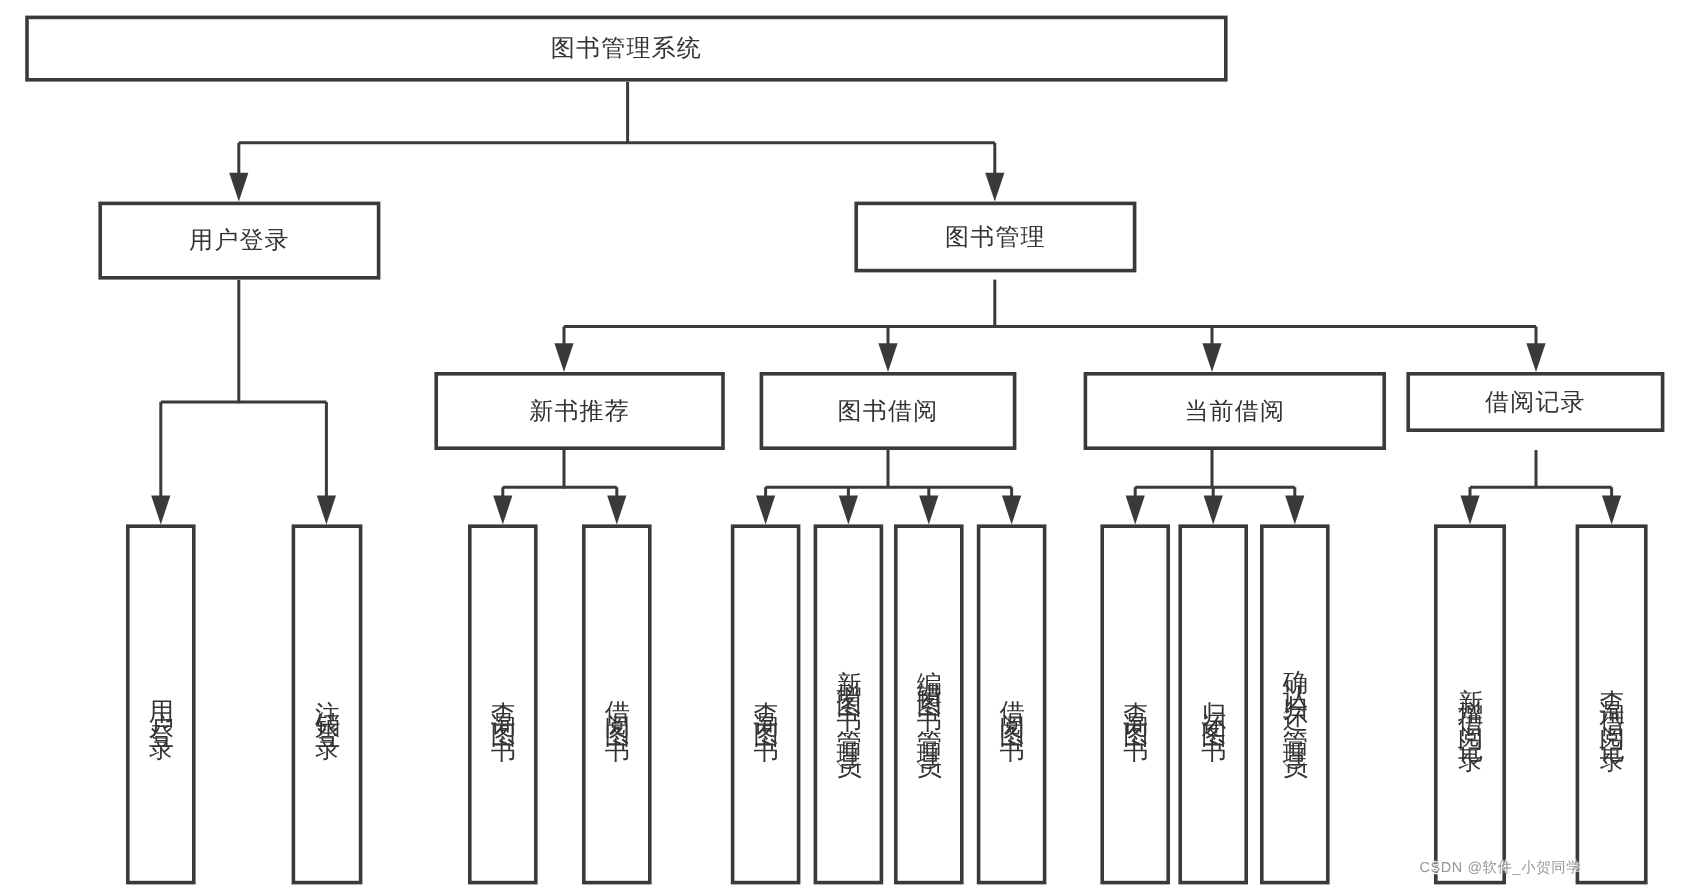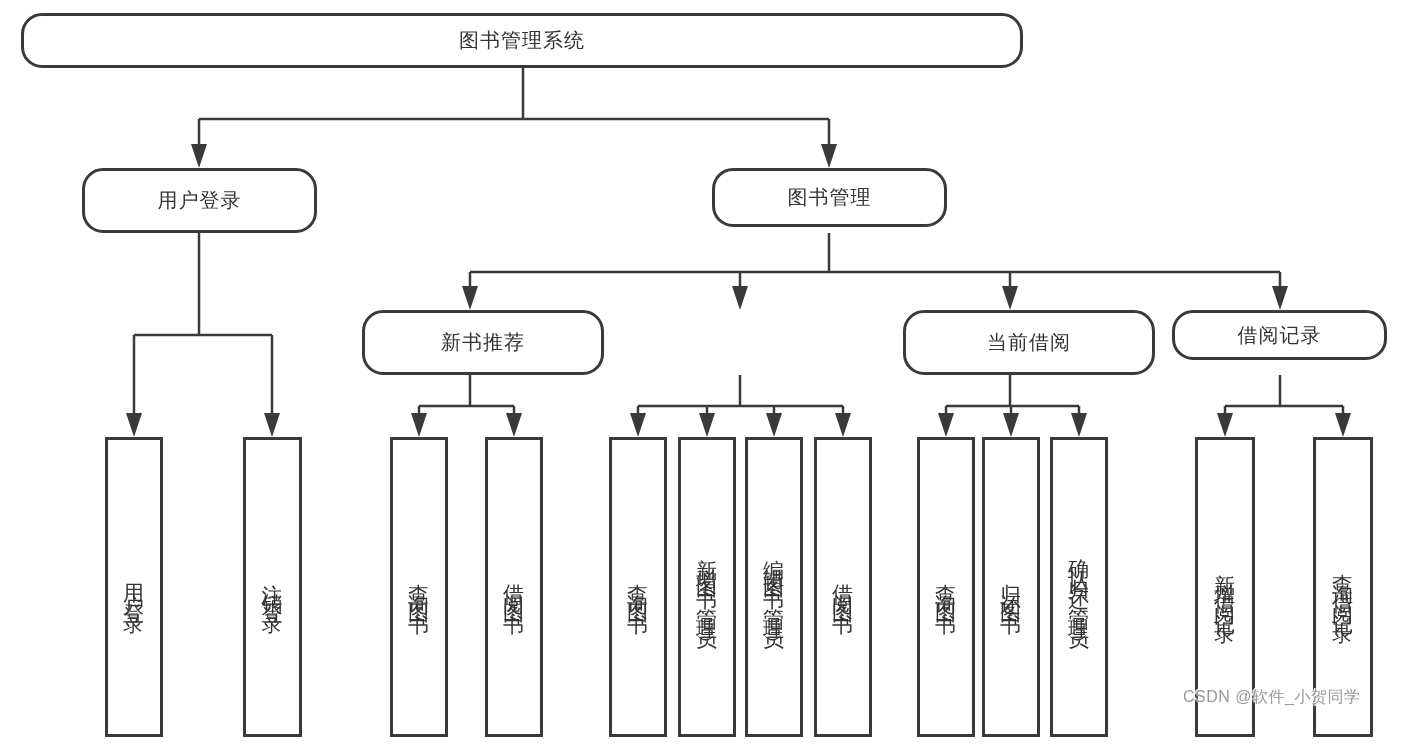--- a/index.html
+++ b/index.html
@@ -12,34 +12,34 @@
   }
   .edges{position:absolute;left:0;top:0;width:1405px;height:747px;}
   .box{
     position:absolute;
     box-sizing:border-box;
     border:3px solid #3a3a3a;
     background:#ffffff;
     display:flex;align-items:center;justify-content:center;
     color:#333333;
   }
-  .h{font-size:20px;letter-spacing:1px;border-radius:21px;}
+  .h{font-size:20px;letter-spacing:1px;}
   .v span{
     writing-mode:vertical-rl;
     text-orientation:mixed;
     font-size:21px;
     letter-spacing:10px;
     line-height:1;
     color:#333333;
     white-space:nowrap;
   }
   .watermark{
     position:absolute;
-    left:1183px;top:687px;
-    font-size:16px;
+    left:1183px;top:715px;
+    font-size:12px;
     color:#96979b;
     letter-spacing:0.5px;
     text-shadow:0 0 3px #ffffff,1px 1px 0 #ffffff,-1px -1px 0 #ffffff;
     white-space:nowrap;
   }
 </style>
 </head>
 <body>
 
 <div class="canvas">
@@ -109,20 +109,21 @@
       <polygon points="1335,413 1351,413 1343,437"></polygon>
     </g>
   </svg>
 
   <div class="box h" style="left:21px;top:13px;width:1002px;height:55px;">图书管理系统</div>
 
   <div class="box h" style="left:82px;top:168px;width:235px;height:65px;">用户登录</div>
   <div class="box h" style="left:712px;top:168px;width:235px;height:59px;">图书管理</div>
 
   <div class="box h" style="left:362px;top:310px;width:242px;height:65px;">新书推荐</div>
+  <div class="box h" style="left:633px;top:310px;width:214px;height:65px;">图书借阅</div>
   <div class="box h" style="left:903px;top:310px;width:252px;height:65px;">当前借阅</div>
   <div class="box h" style="left:1172px;top:310px;width:215px;height:50px;">借阅记录</div>
 
   <div class="box v" style="left:105px;top:437px;width:58px;height:300px;">
     <span>用户登录</span>
   </div>
   <div class="box v" style="left:243px;top:437px;width:59px;height:300px;">
     <span>注销登录</span>
   </div>
 

